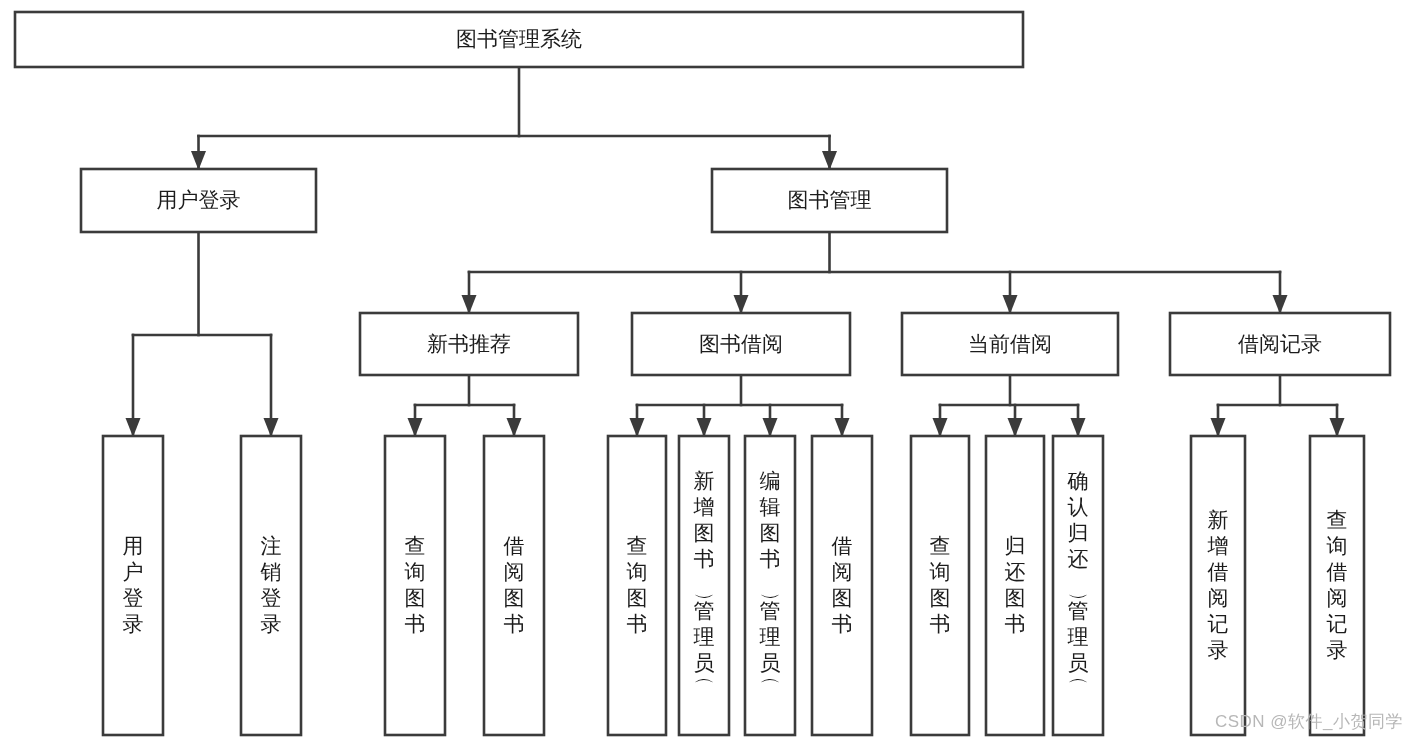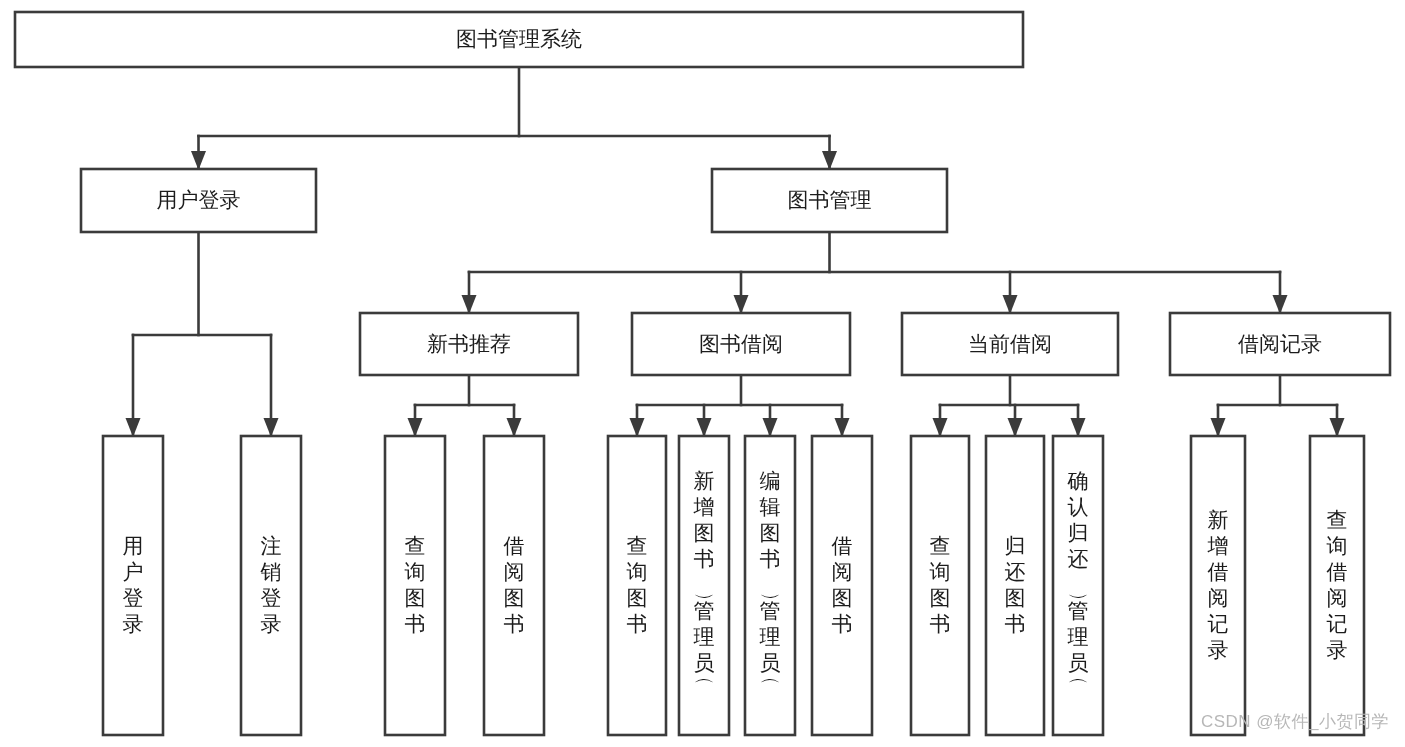--- a/index.html
+++ b/index.html
@@ -44,21 +44,21 @@
     stroke-width: 2.6;
     fill: none;
     stroke-linecap: square;
   }
   .arrow-head {
     fill: #3b3b3b;
     stroke: none;
   }
   .watermark {
     position: absolute;
-    right: 24px;
+    right: 10px;
     bottom: 4px;
     font-family: "Liberation Sans", "DejaVu Sans", sans-serif;
     font-size: 17px;
     color: #b7b7b7;
     white-space: nowrap;
     letter-spacing: 0.5px;
   }
 </style>
 </head>
 <body>

